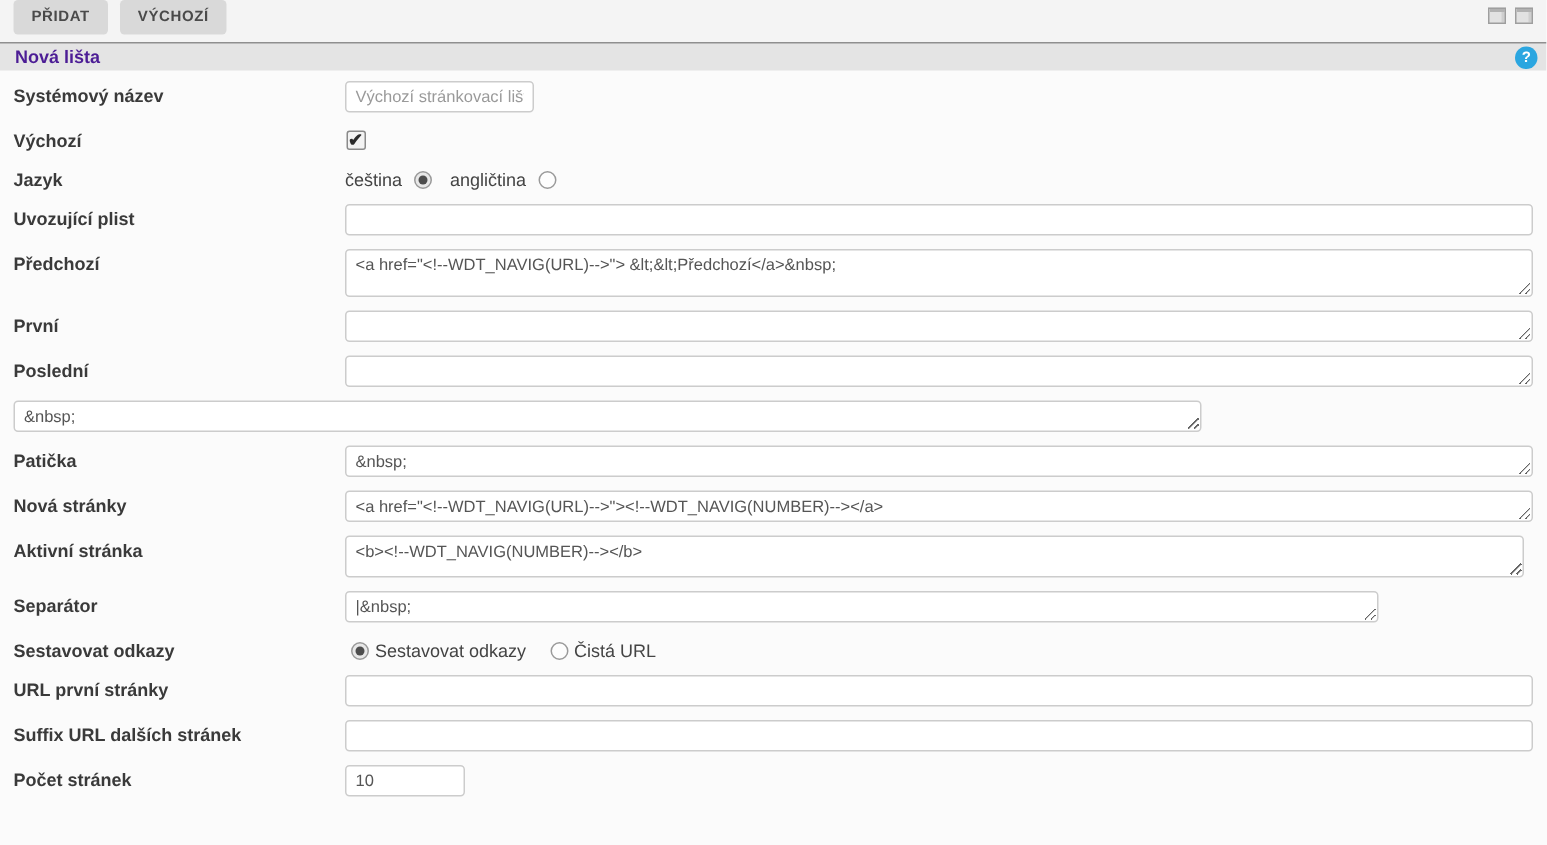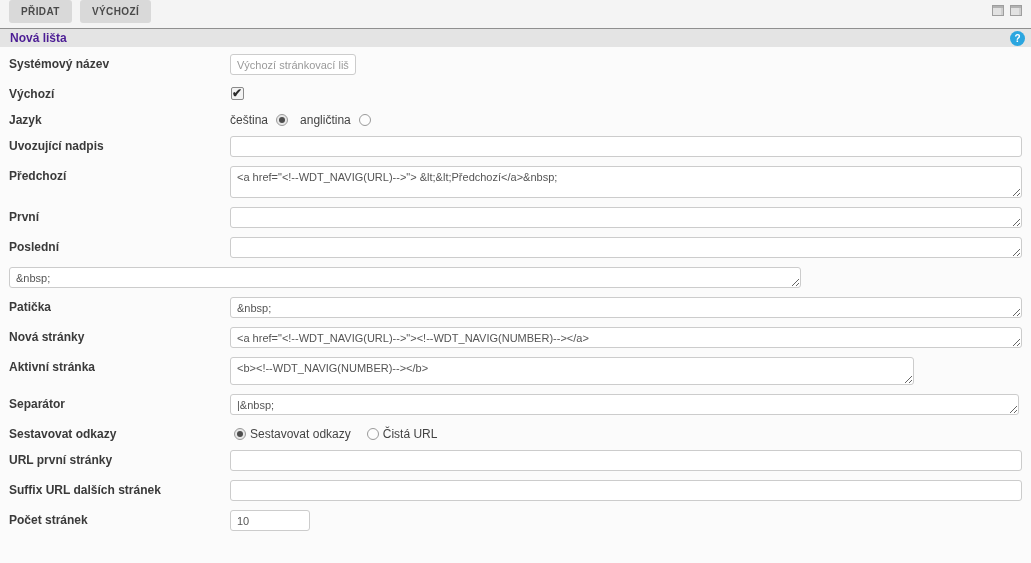--- a/index.html
+++ b/index.html
@@ -119,21 +119,21 @@
     <div class="radio-group">
       <span class="opt-label">čeština</span>
       <input type="radio" name="jazyk" checked="true" style="">
       <span class="gap"></span>
       <span class="opt-label">angličtina</span>
       <input type="radio" name="jazyk" style="">
     </div>
   </div>
 
   <div class="row">
-    <div class="flabel">Uvozující nadpis</div>
+    <div class="flabel">Uvozující plist</div>
     <input type="text" class="w-full" style="">
   </div>
 
   <div class="row">
     <div class="flabel">Předchozí</div>
     <textarea class="w-full h31" spellcheck="true" style="">&lt;a href="&lt;!--WDT_NAVIG(URL)--&gt;"&gt; &amp;lt;&amp;lt;Předchozí&lt;/a&gt;&amp;nbsp;</textarea>
   </div>
 
 
   <div class="row">
@@ -155,26 +155,26 @@
     <textarea class="w-full h20" style="">&amp;nbsp;</textarea>
   </div>
 
   <div class="row">
     <div class="flabel">Nová stránky</div>
     <textarea class="w-full h20" spellcheck="true" style="">&lt;a href="&lt;!--WDT_NAVIG(URL)--&gt;"&gt;&lt;!--WDT_NAVIG(NUMBER)--&gt;&lt;/a&gt;</textarea>
   </div>
 
   <div class="row">
     <div class="flabel">Aktivní stránka</div>
-    <textarea class="w-full h27" spellcheck="true" style="width: 684px;">&lt;b&gt;&lt;!--WDT_NAVIG(NUMBER)--&gt;&lt;/b&gt;</textarea>
+    <textarea class="w-full h27" spellcheck="true" style="width: 786px;">&lt;b&gt;&lt;!--WDT_NAVIG(NUMBER)--&gt;&lt;/b&gt;</textarea>
   </div>
 
   <div class="row">
     <div class="flabel">Separátor</div>
-    <textarea class="w-full h20" style="width: 789px;">|&amp;nbsp;</textarea>
+    <textarea class="w-full h20" style="width: 689px;">|&amp;nbsp;</textarea>
   </div>
 
   <div class="row">
     <div class="flabel">Sestavovat odkazy</div>
     <div class="radio-group">
       <input type="radio" name="odkazy" checked="true" style="">
       <span class="opt-label">Sestavovat odkazy</span>
       <span class="gap"></span>
       <input type="radio" name="odkazy" style="">
       <span class="opt-label">Čistá URL</span>

